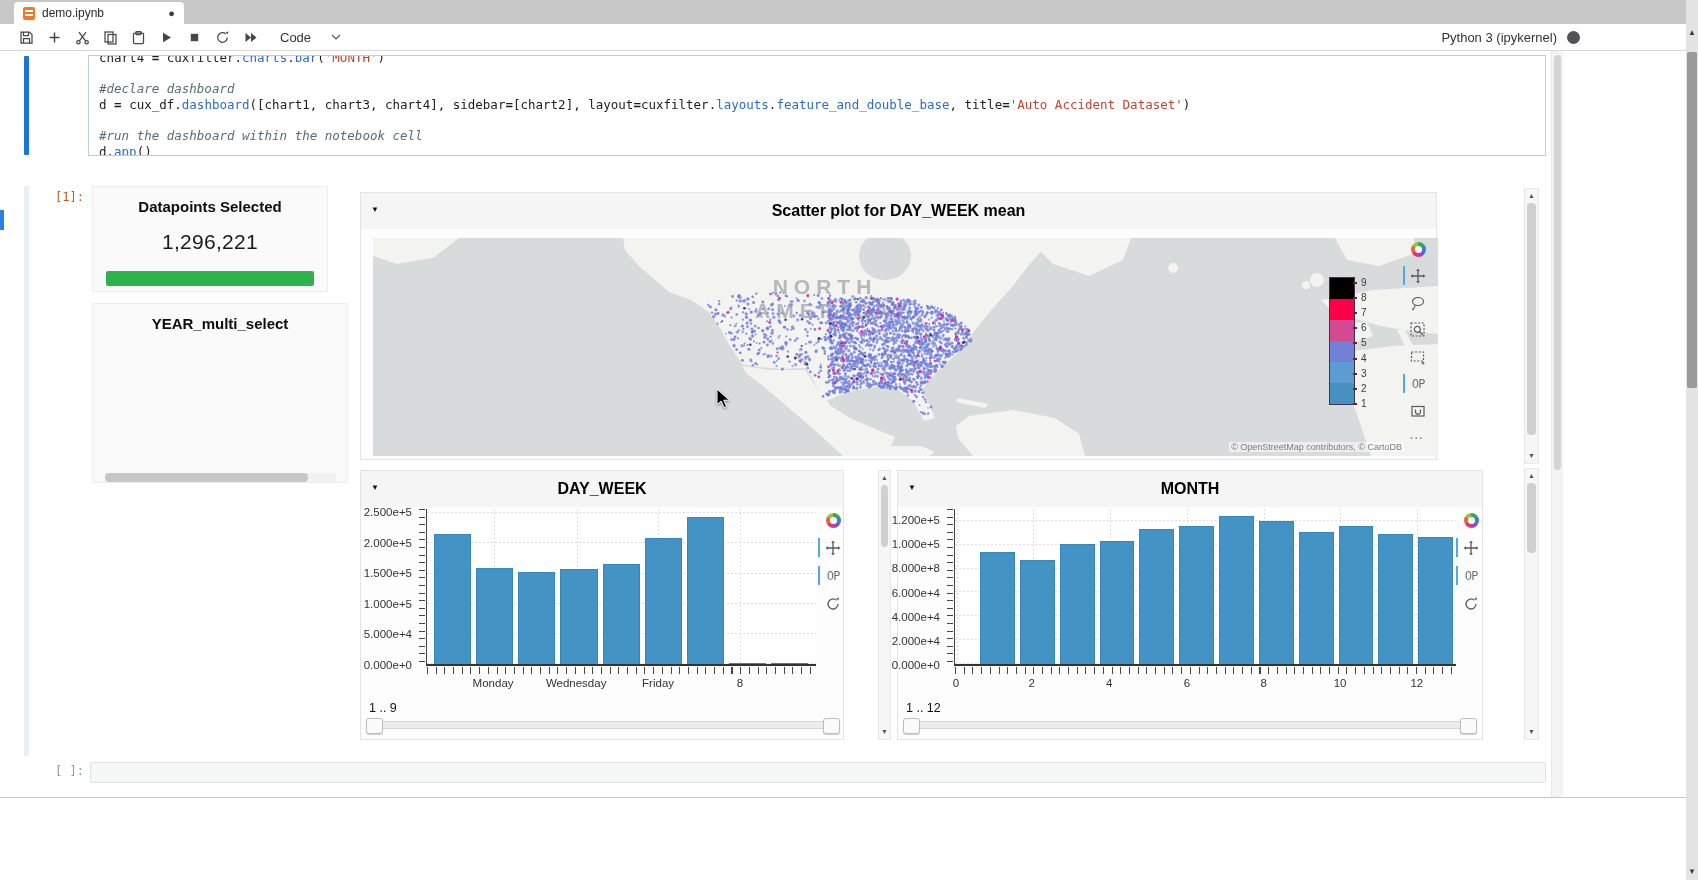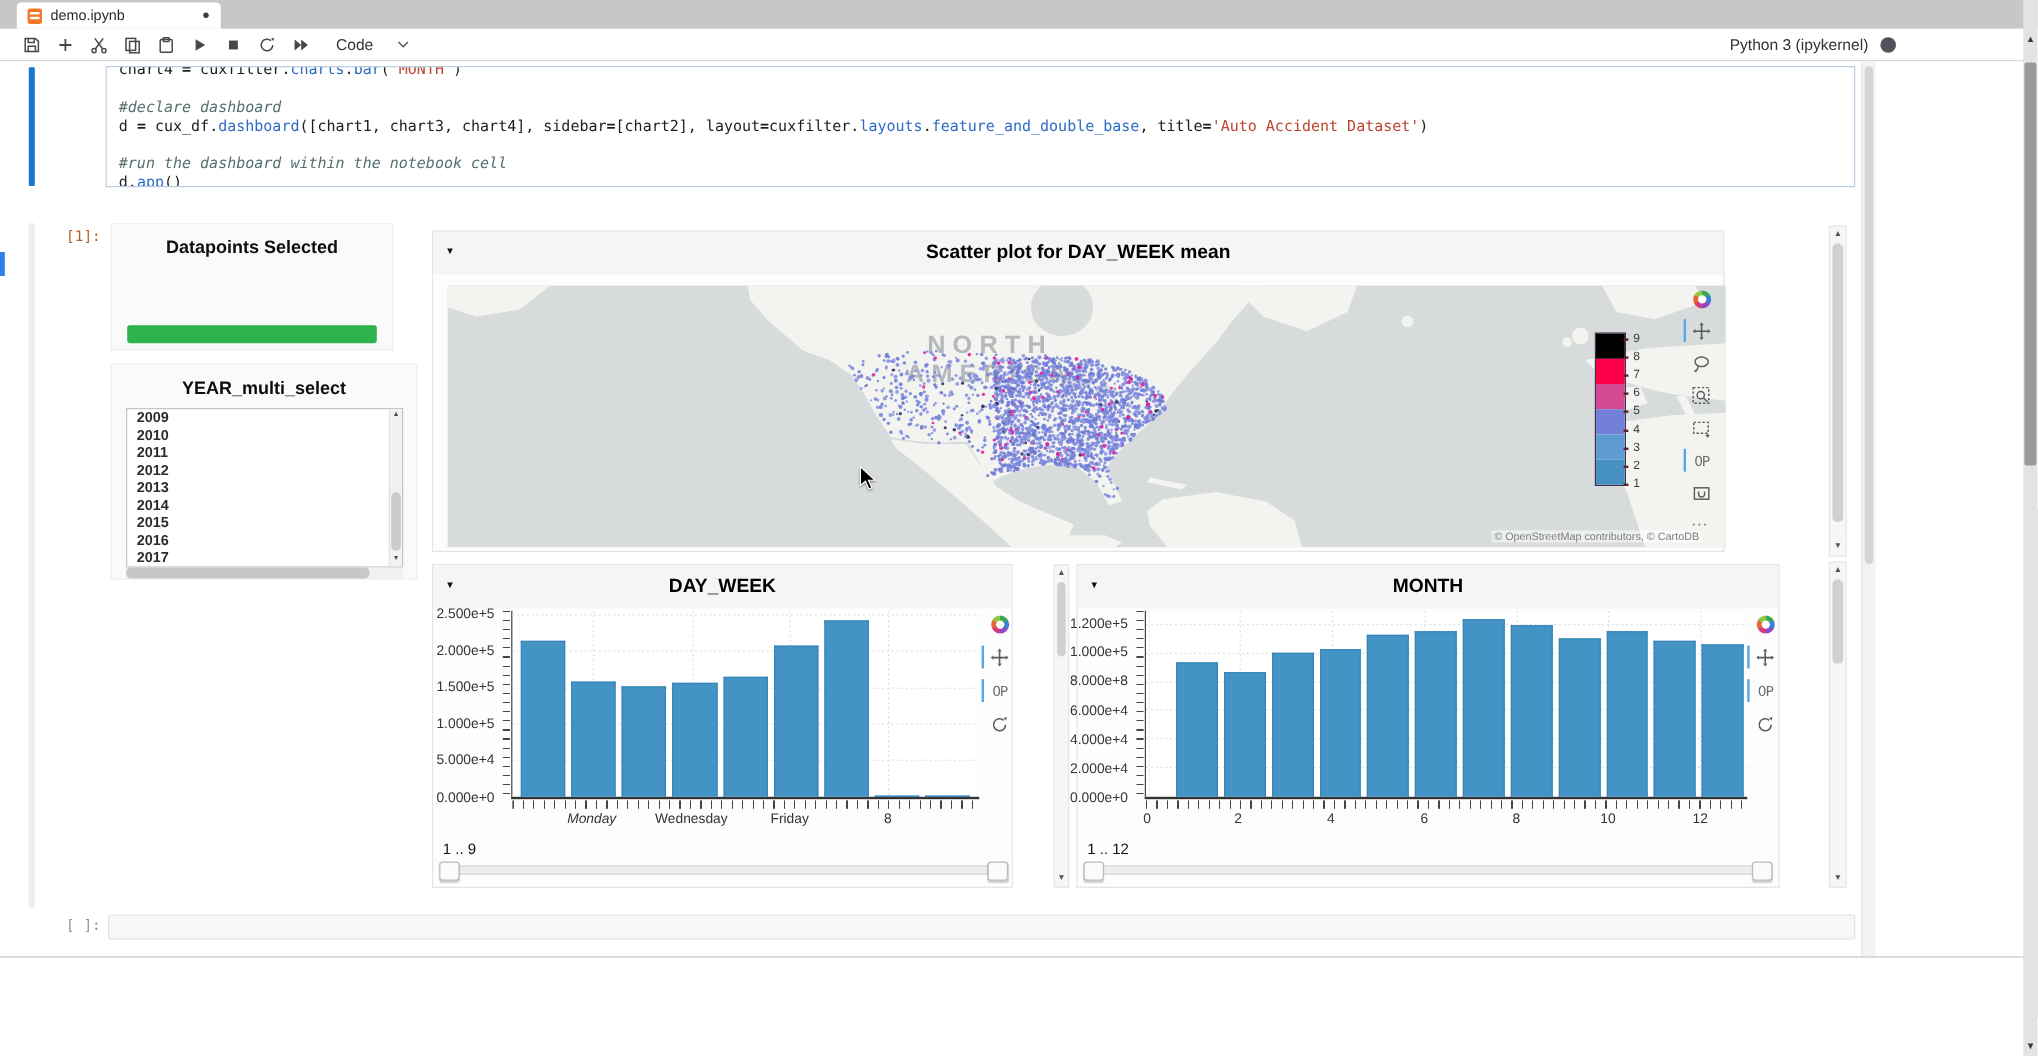--- a/index.html
+++ b/index.html
@@ -74,21 +74,21 @@
   .cb-label{position:absolute;left:0;line-height:10px}
   .cb-label::before{content:"";position:absolute;left:-8px;top:4px;width:4px;height:2px;background:#5a2430}
   .map-tools{position:absolute;left:1031px;top:4px;width:28px;display:flex;flex-direction:column;align-items:center;gap:10px}
   .tool{position:relative;width:17px;height:17px;display:flex;align-items:center;justify-content:center}
   .tool.active::before{content:"";position:absolute;left:-7px;top:-1px;bottom:-1px;width:2px;background:#54a8e8}
   .zr{font-size:11.5px;color:#6e6e6e;font-family:"DejaVu Sans",sans-serif;letter-spacing:-1px}
   .bokeh-logo{width:15px;height:15px;border-radius:50%;position:relative;flex:0 0 auto;
     background:conic-gradient(#39a654 0 60deg,#3b7fd1 60deg 120deg,#8f49c6 120deg 180deg,#d63a7e 180deg 240deg,#e8633a 240deg 300deg,#93c53e 300deg 360deg)}
   .bokeh-logo::after{content:"";position:absolute;inset:4px;background:#fff;border-radius:50%}
   .map-ellipsis{position:absolute;left:1037px;top:194px;font-size:11px;font-weight:bold;color:#8a8a8a;letter-spacing:1px}
-  .map-attrib{position:absolute;right:20px;bottom:4px;font-size:9px;color:#7c7c7c;background:rgba(255,255,255,.55);padding:0 2px}
+  .map-attrib{position:absolute;right:34px;bottom:4px;font-size:9px;color:#7c7c7c;background:rgba(255,255,255,.55);padding:0 2px}
 
   
   .yaxis-labels{position:absolute}
   .ytick{position:absolute;right:7px;font-size:11.5px;color:#333;white-space:nowrap;line-height:12px}
   .plot{position:absolute;border-left:1.5px solid #444;border-bottom:2px solid #333;box-sizing:border-box;background:#fff}
   .plot-grid{position:absolute;inset:0}
   .gridline-h{position:absolute;left:0;right:0;height:1px;background-image:linear-gradient(90deg,#dedede 50%,transparent 50%);background-size:4px 1px}
   .gridline-v{position:absolute;top:0;bottom:0;width:1px;background-image:linear-gradient(180deg,#dedede 50%,transparent 50%);background-size:1px 4px}
   .bars{position:absolute;bottom:0;top:0;display:flex;align-items:flex-end;gap:5px}
   .bar{flex:1;background:#4493c5;border:1px solid #3886b8;border-bottom:none;box-sizing:border-box;min-height:0}
@@ -197,43 +197,26 @@
 <div id="left-marker"></div>
 
 <div id="code-cell">
   <div class="code-inner"><div class="code-line"><span class="tok-nm">chart4 </span><span class="tok-op">= </span><span class="tok-nm">cuxfilter.</span><span class="tok-py">charts</span><span class="tok-nm">.</span><span class="tok-py">bar</span><span class="tok-nm">(</span><span class="tok-st">'MONTH'</span><span class="tok-nm">)</span></div><div class="code-line">&nbsp;</div><div class="code-line"><span class="tok-cm">#declare dashboard</span></div><div class="code-line"><span class="tok-nm">d </span><span class="tok-op">= </span><span class="tok-nm">cux_df.</span><span class="tok-py">dashboard</span><span class="tok-nm">([chart1, chart3, chart4], sidebar</span><span class="tok-op">=</span><span class="tok-nm">[chart2], layout</span><span class="tok-op">=</span><span class="tok-nm">cuxfilter.</span><span class="tok-py">layouts</span><span class="tok-nm">.</span><span class="tok-py">feature_and_double_base</span><span class="tok-nm">, title</span><span class="tok-op">=</span><span class="tok-st">'Auto Accident Dataset'</span><span class="tok-nm">)</span></div><div class="code-line">&nbsp;</div><div class="code-line"><span class="tok-cm">#run the dashboard within the notebook cell</span></div><div class="code-line"><span class="tok-nm">d.</span><span class="tok-py">app</span><span class="tok-nm">()</span></div></div>
 </div>
 
 <div id="out-prompt" class="prompt">[1]:</div>
 
 <div id="card-datapoints" class="card">
   <div class="card-title">Datapoints Selected</div>
+  <div id="dp-value">1,296,221</div>
   <div id="dp-bar" style="background: rgb(45, 179, 76);"></div>
 </div>
 
 <div id="card-year" class="card">
   <div class="card-title">YEAR_multi_select</div>
-  <div class="listbox">
-    <div>
-        <div class="year-item">2009</div>
-        <div class="year-item">2010</div>
-        <div class="year-item">2011</div>
-        <div class="year-item">2012</div>
-        <div class="year-item">2013</div>
-        <div class="year-item">2014</div>
-        <div class="year-item">2015</div>
-        <div class="year-item">2016</div>
-        <div class="year-item">2017</div>
-      </div>
-    <div class="lb-scroll">
-      <span class="lb-arrow" style="top:1px">▲</span>
-      <div class="lb-thumb"></div>
-      <span class="lb-arrow" style="bottom:1px">▼</span>
-    </div>
-  </div>
   <div class="hscroll">
     <div class="hscroll-thumb"></div>
   </div>
 </div>
 
 <div id="map-panel" class="panel">
   <div class="panel-header">
     <span class="collapse-caret">▼</span>
     <span class="panel-title">Scatter plot for DAY_WEEK mean</span>
   </div>
@@ -2665,21 +2648,21 @@
         <div class="bar" style="height: 64.5914%; background: rgb(68, 147, 197);"></div>
         <div class="bar" style="height: 81.323%; background: rgb(68, 147, 197);"></div>
         <div class="bar" style="height: 94.9416%; background: rgb(68, 147, 197);"></div>
         <div class="bar" style="height: 0.583658%; background: rgb(68, 147, 197);"></div>
         <div class="bar" style="height: 0.466926%; background: rgb(68, 147, 197);"></div>
       </div>
     <div class="yminor"></div>
     <div class="xminor"></div>
   </div>
   <div class="xaxis-labels" style="left:65px;top:206px;width:390px">
-      <div class="xtick" style="left: 17.2%; font-style: italic;">Monday</div>
+      <div class="xtick" style="left: 17.2%;">Monday</div>
       <div class="xtick" style="left: 38.5%;">Wednesday</div>
       <div class="xtick" style="left: 59.5%;">Friday</div>
       <div class="xtick" style="left: 80.5%;">8</div>
     </div>
   <div class="chart-tools" style="left:460px;top:42px">
     <div class="bokeh-logo"></div>
     <div class="tool active">
       <svg width="16" height="16" viewBox="0 0 16 16">
           <path d="M8 3v10M3 8h10" stroke="#5a5a5a" stroke-width="1.3" fill="none"></path>
         <path d="M8 .5L6.2 3h3.6zM8 15.5L6.2 13h3.6zM.5 8L3 6.2v3.6zM15.5 8L13 6.2v3.6z" fill="#5a5a5a"></path>

